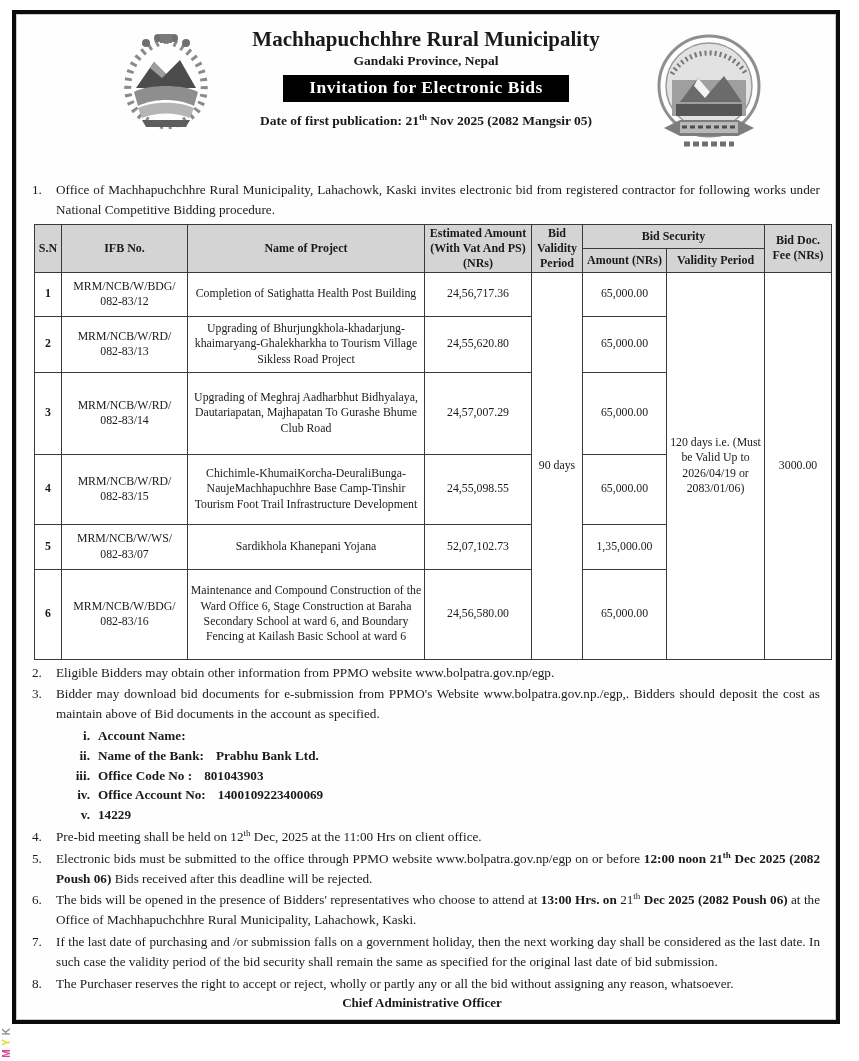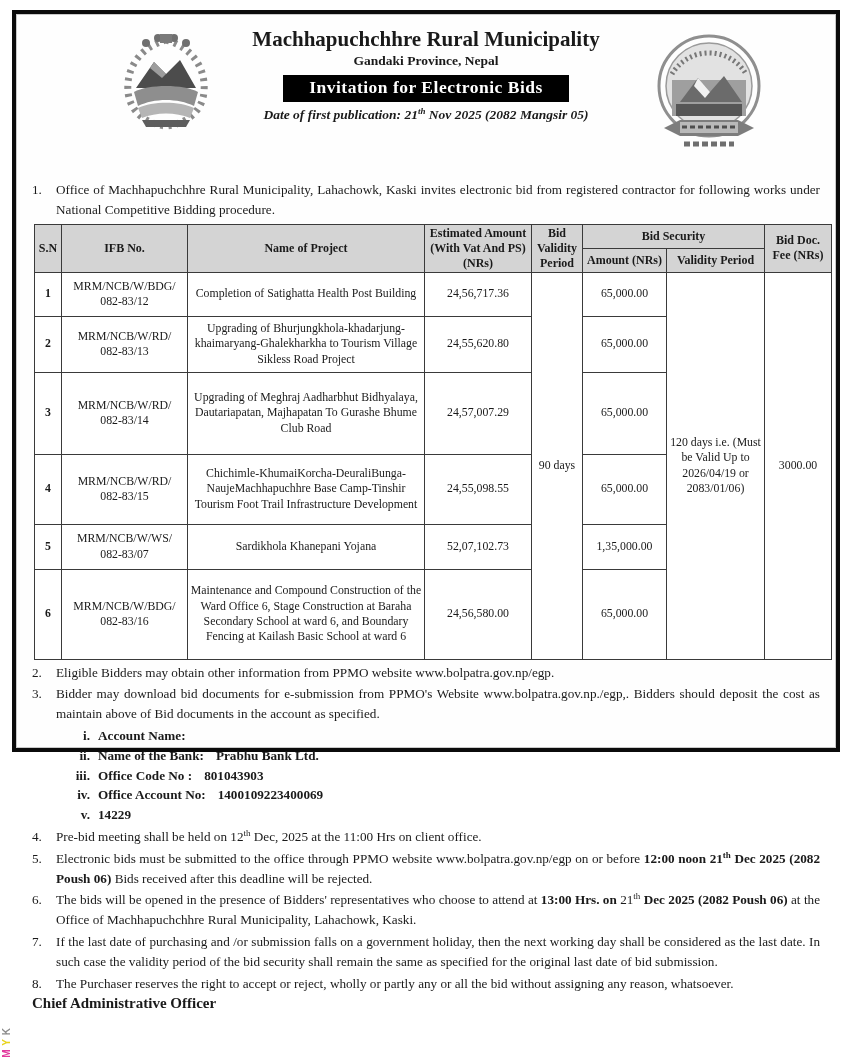--- a/index.html
+++ b/index.html
@@ -2,21 +2,21 @@
 <html style="--banner-bg: #000000; --thead-bg: #d4d4d4;"><head>
 <meta charset="utf-8">
 <style>
   html,body{margin:0;padding:0;}
   body{
     width:859px;height:1061px;position:relative;background:#ffffff;
     font-family:"Liberation Serif","DejaVu Serif",serif;color:#1a1a1a;
     overflow:hidden;
   }
   .frame{
-    position:absolute;left:12px;top:10px;width:828px;height:742px;
+    position:absolute;left:12px;top:10px;width:828px;height:1014px;
     border:4px solid #0b0b0b;background:#fefefe;box-sizing:border-box;
   }
   .frame::before{
     content:"";position:absolute;inset:0;border:1px solid #c9c9c9;pointer-events:none;
   }
   .content{position:relative;padding:6px 16px 0 16px;height:100%;box-sizing:border-box;}
 
   
   .masthead{position:relative;text-align:center;min-height:158px;}
   .logo{position:absolute;top:6px;}
@@ -24,21 +24,21 @@
   .logo.right{right:52px;top:12px;width:118px;height:128px;}
   .org-name{font-size:21px;font-weight:bold;line-height:1.25;padding-top:6px;}
   .office-name{font-size:19px;font-weight:bold;line-height:1.25;}
   .addr1{font-size:15px;font-weight:bold;line-height:1.3;}
   .addr2{font-size:13.5px;font-weight:bold;line-height:1.3;}
   .banner{
     display:inline-block;background:var(--banner-bg,#000);color:#fff;
     font-size:17.5px;font-weight:bold;padding:2px 26px 4px 26px;margin-top:5px;
     letter-spacing:.5px;
   }
-  .publication{font-size:13.5px;font-weight:bold;margin-top:5px;font-style:italic;}
+  .publication{font-size:13.5px;font-weight:bold;margin-top:11px;}
 
   
   .note{display:flex;font-size:13.2px;line-height:1.5;margin:2px 0;}
   .note-num{flex:0 0 24px;text-align:left;}
   .note-text{flex:1;text-align:justify;}
   .intro{margin-top:2px;}
   sup{font-size:9px;line-height:0;}
 
   
   table{border-collapse:collapse;table-layout:fixed;width:797px;margin:4px 0 3px 2px;
@@ -51,21 +51,21 @@
   col.c-sn{width:27px;} col.c-ifb{width:126px;} col.c-proj{width:237px;}
   col.c-est{width:107px;} col.c-bval{width:51px;} col.c-amt{width:84px;}
   col.c-val{width:98px;} col.c-fee{width:67px;}
 
   
   .details{margin:1px 0 1px 28px;}
   .detail{display:flex;font-weight:bold;font-size:13.2px;line-height:1.5;}
   .detail-num{flex:0 0 30px;text-align:right;padding-right:8px;}
   .detail-label{padding-right:12px;}
 
-  .signature{font-size:15px;font-weight:bold;text-align:left;margin:2px 8px 0 0;}
+  .signature{font-size:13px;font-weight:bold;text-align:center;margin:2px 8px 0 0;}
 
   
   .print-mark{position:absolute;left:0px;top:1026px;width:12px;
     font-family:"Liberation Sans",sans-serif;font-size:10px;font-weight:bold;}
   .print-mark span{display:block;transform:rotate(-90deg);line-height:11px;text-align:center;}
 </style>
 </head>
 <body>
 
 <div class="frame">

